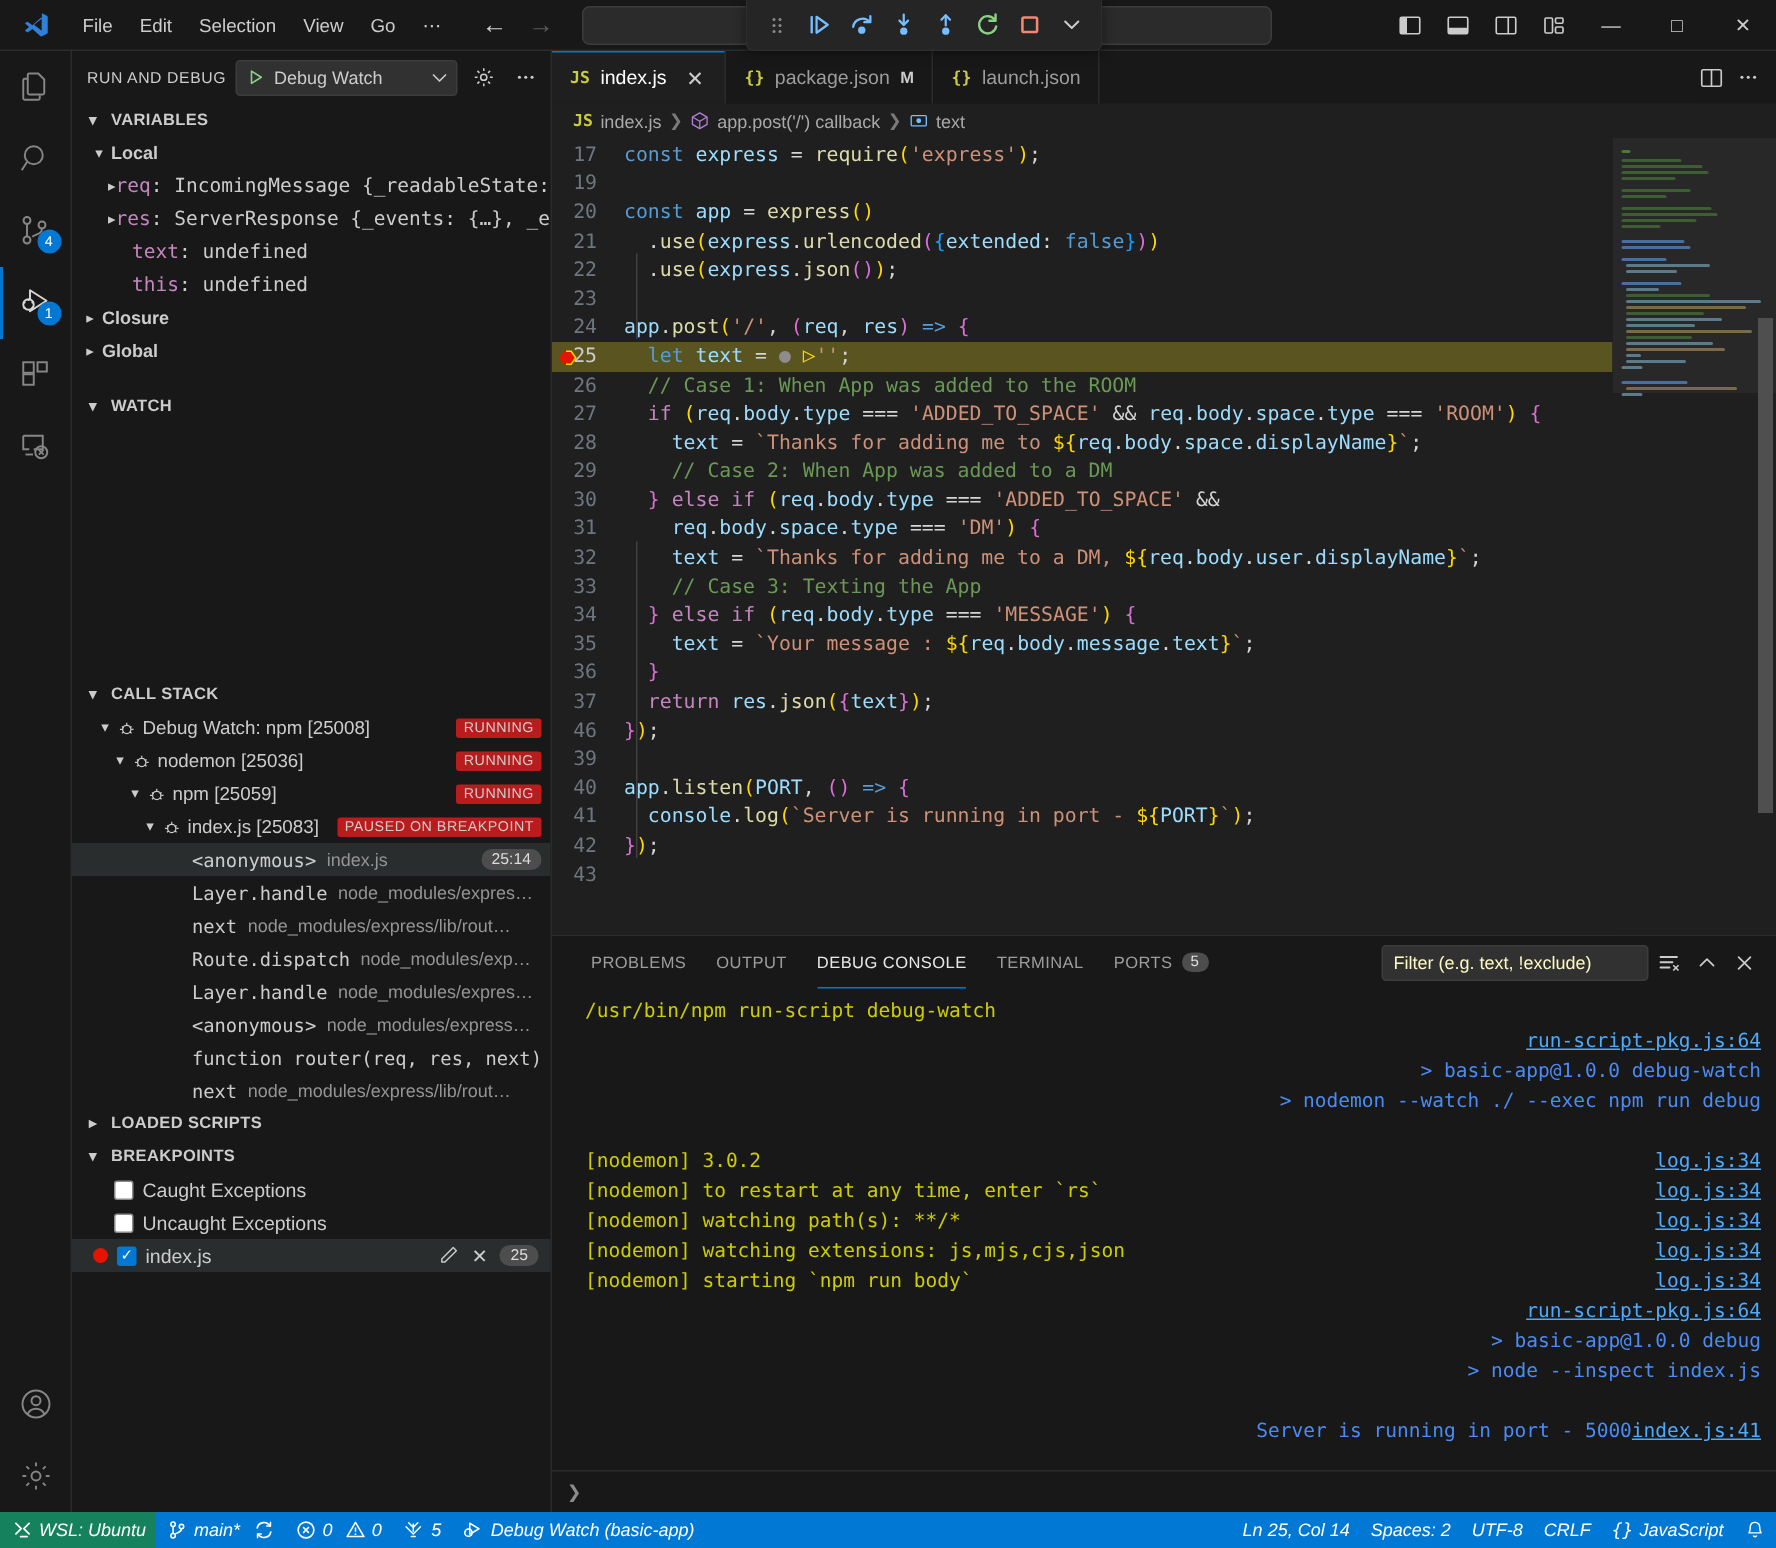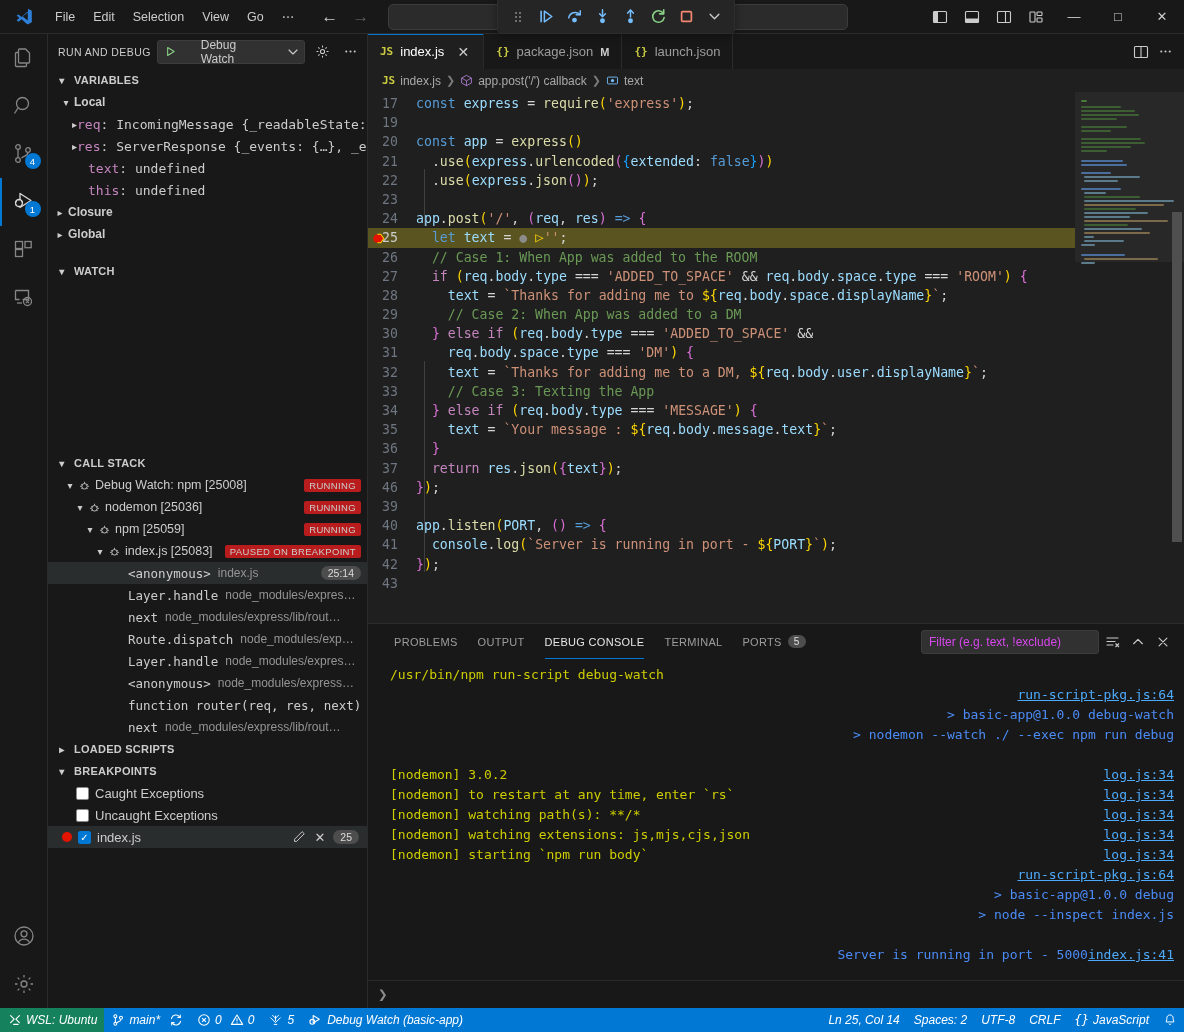--- a/index.html
+++ b/index.html
@@ -54,21 +54,21 @@
     font-family:"Liberation Sans", sans-serif;
   }
   #act-bottom { margin-top:auto; }
 
   
   #sidebar { width:320px; background:#181818; display:flex; flex-direction:column; border-right:1px solid #2b2b2b; }
   #sb-header { height:35px; display:flex; align-items:center; padding:0 6px 0 10px; gap:6px; }
   #sb-title { font-size:10.5px; letter-spacing:.4px; color:#cccccc; font-weight:400; }
   #debug-select {
     background:#313131; border:1px solid #3c3c3c; border-radius:3px; height:24px; flex:1;
-    display:flex; align-items:center; gap:24px; padding:0 6px; font-size:12px; color:#cccccc; min-width:0;justify-content:flex-end;
+    display:flex; align-items:center; gap:6px; padding:0 6px; font-size:12px; color:#cccccc; min-width:0;justify-content:flex-end;
   }
   .icon-btn { width:22px; height:22px; display:flex; align-items:center; justify-content:center; color:#cccccc; border-radius:4px; }
 
   .section-head {
     height:22px; display:flex; align-items:center; gap:4px; padding-left:6px;
     font-size:11px; font-weight:bold; letter-spacing:.25px; color:#cccccc;
   }
   .chev { width:16px; text-align:center; font-size:10px; color:#cccccc; display:inline-block; }
 
   .tree-row { height:22px; display:flex; align-items:center; font-size:13px; white-space:nowrap; overflow:hidden; }
@@ -148,21 +148,21 @@
   
   #panel { height:385px; background:#181818; border-top:1px solid #2b2b2b; display:flex; flex-direction:column; }
   #panel-tabs { height:35px; display:flex; align-items:center; padding-left:16px; gap:0; }
   .ptab { font-size:11px; letter-spacing:.3px; color:#9d9d9d; padding:0 10px; height:35px; display:flex; align-items:center; gap:6px; position:relative; }
   .ptab.active { color:#e7e7e7; }
   .ptab.active::after { content:""; position:absolute; left:10px; right:10px; bottom:0; height:1px; background:#0078d4; }
   .ports-badge { background:#4d4d4d; color:#e0e0e0; border-radius:9px; font-size:10px; padding:1px 6px; }
   #panel-actions { margin-left:auto; display:flex; align-items:center; gap:3px; padding-right:10px; }
   #filter-box {
     width:178px; height:24px; background:#313131; border:1px solid #3c3c3c; border-radius:3px;
-    display:flex; align-items:center; padding:0 7px; font-size:12px; color:#d946ef;
+    display:flex; align-items:center; padding:0 7px; font-size:12px; color:#fef9c3;
   }
   #console {
     flex:1; position:relative; overflow:hidden;
     font-family:"DejaVu Sans Mono", monospace; font-size:13px; line-height:20px; padding:6px 10px 0 22px;
   }
   .cline { display:flex; align-items:baseline; height:20px; white-space:pre; }
   .ctext { flex:1; overflow:hidden; }
   .clink { color:#4daafc; text-decoration:underline; font-size:13px; white-space:nowrap; }
   .c-yellow { color:#cdcd00; }
   .c-blue { color:#4b8bf5;text-align:right; }

